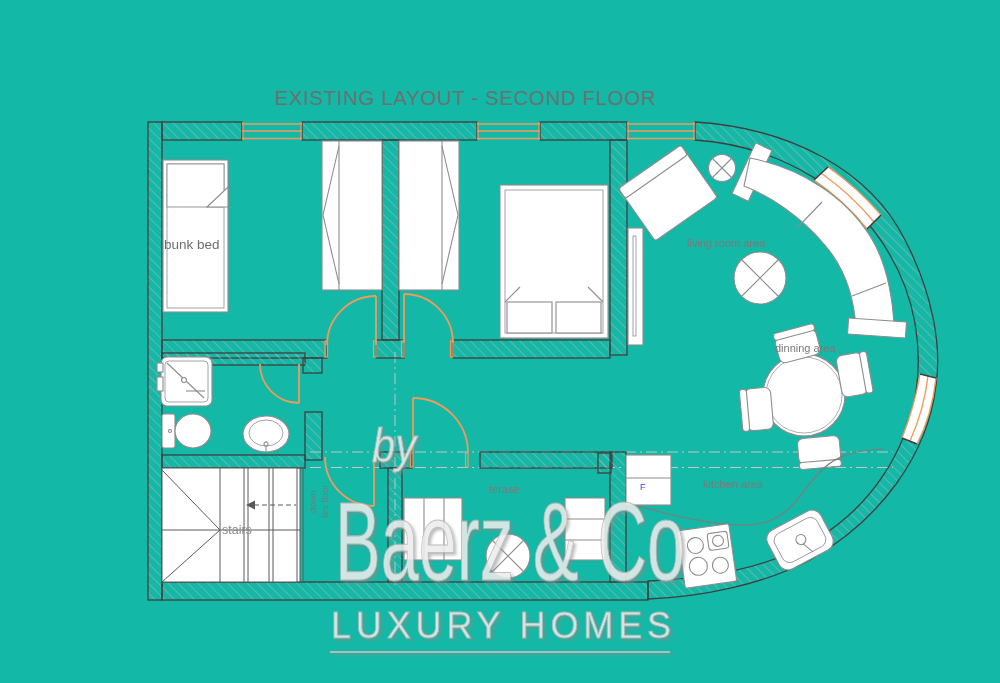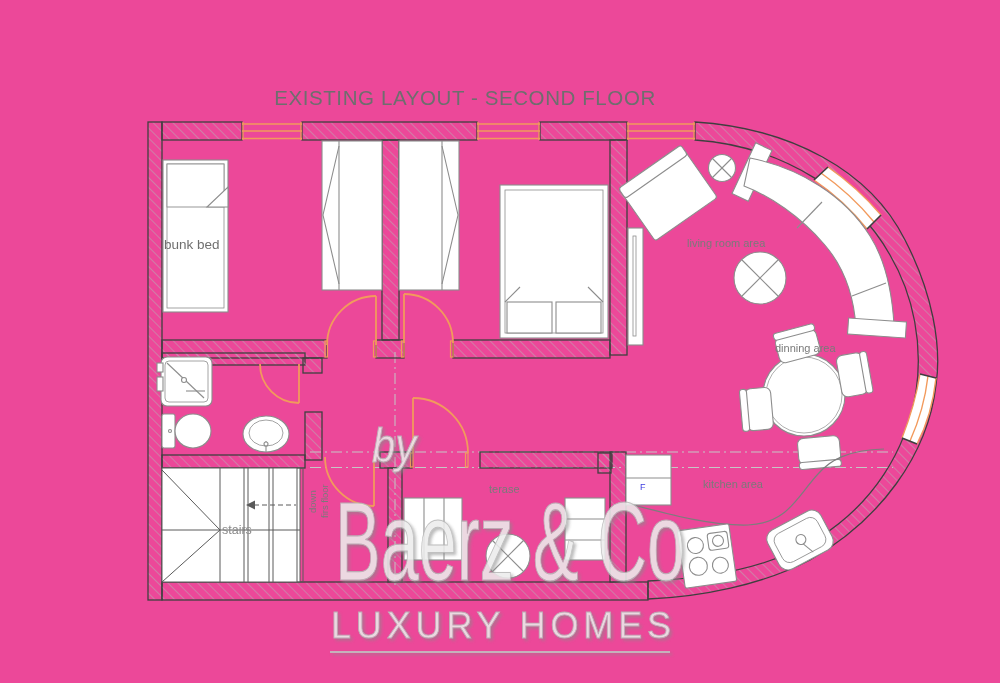--- a/index.html
+++ b/index.html
@@ -1,16 +1,16 @@
 <!DOCTYPE html>
 <html><head>
 <meta charset="utf-8">
 <style>
   html,body{margin:0;padding:0;background:#ffffff;}
-  .stage{position:relative;width:1000px;height:683px;background:#ec4899;overflow:hidden;
+  .stage{position:relative;width:1000px;height:683px;background:#14b8a6;overflow:hidden;
          font-family:"Liberation Sans",sans-serif;text-decoration:underline;}
   svg{display:block;}
   text{font-family:"Liberation Sans",sans-serif;}
   .wm{font-family:"Liberation Serif",serif;}
 </style>
 </head>
 <body>
 
 <div class="stage">
 <svg width="1000" height="683" viewBox="0 0 1000 683">

